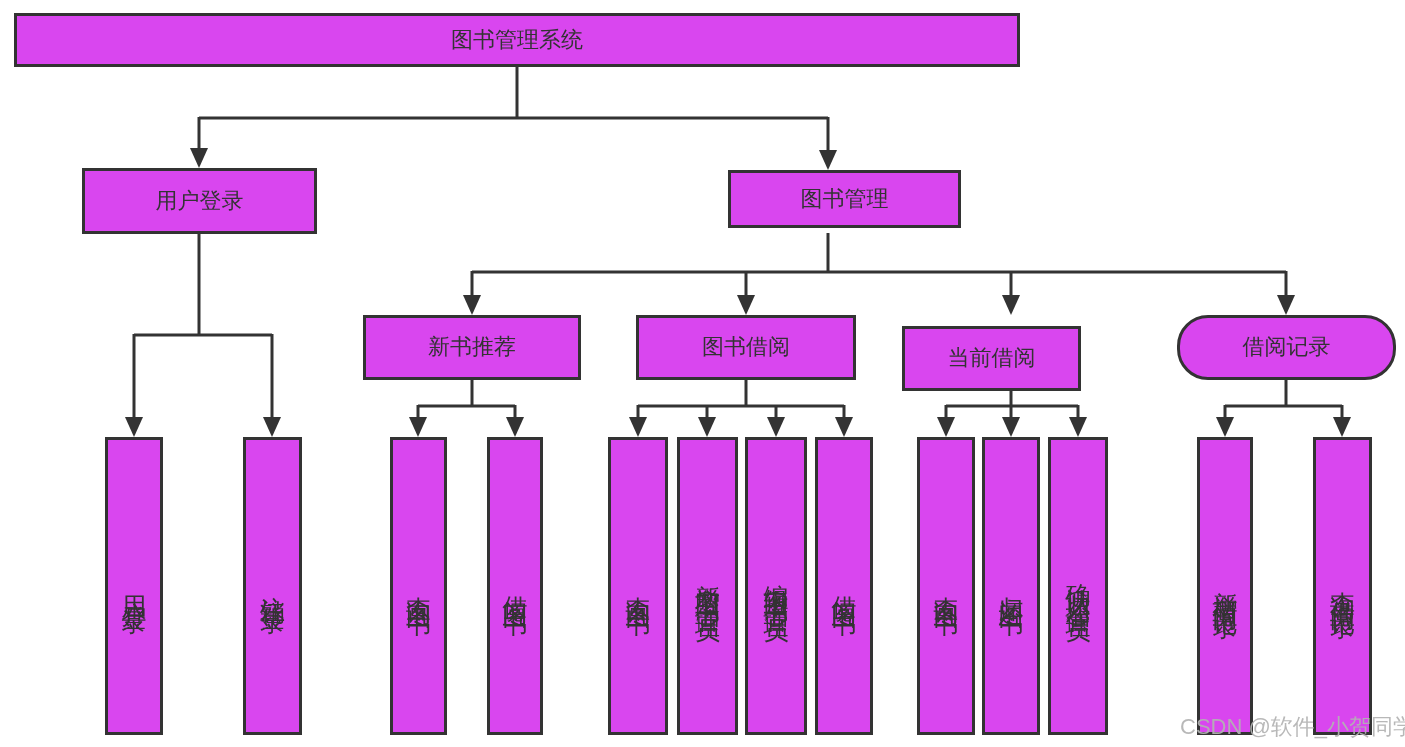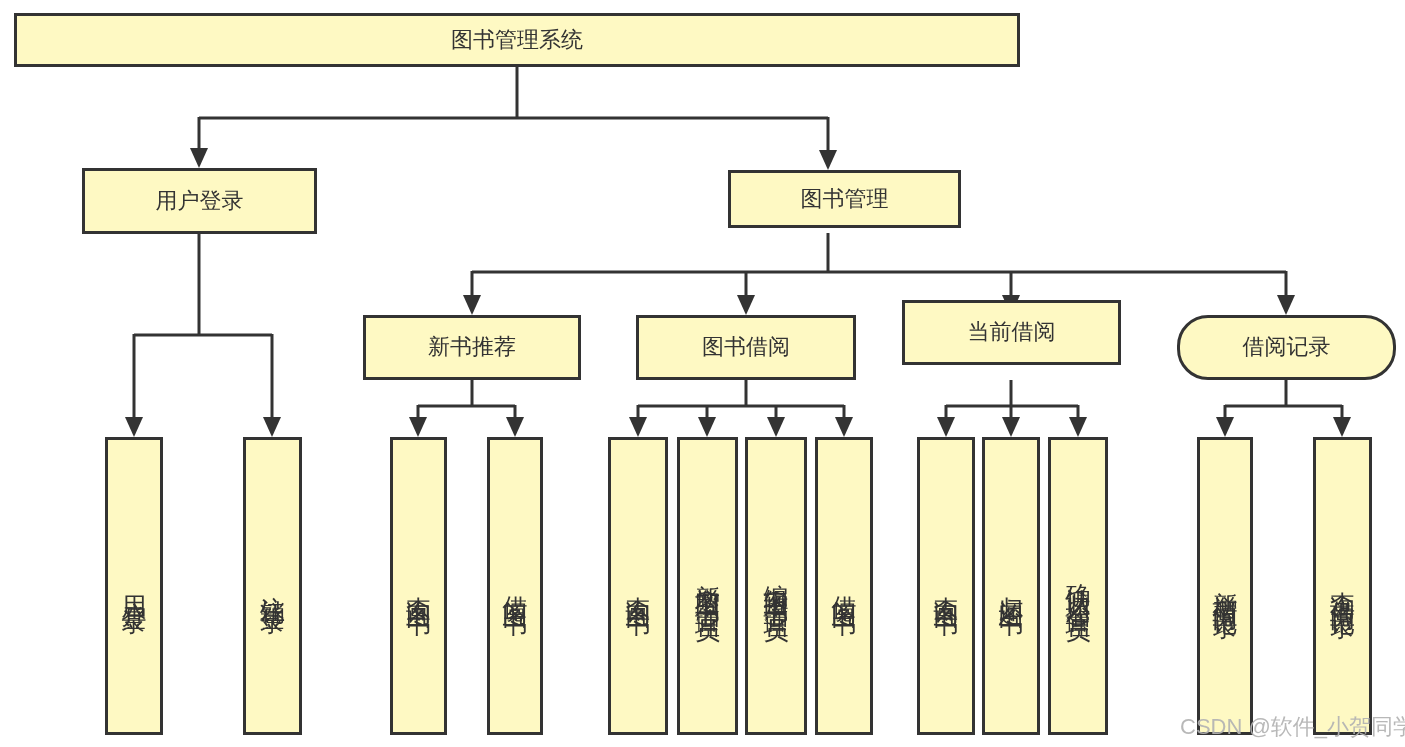--- a/index.html
+++ b/index.html
@@ -19,21 +19,21 @@
     position: absolute;
     left: 0; top: 0;
     width: 1405px;
     height: 747px;
     pointer-events: none;
   }
   .box {
     position: absolute;
     box-sizing: border-box;
     border: 3px solid #333333;
-    background: #fef9c3;
+    background: #d946ef;
     color: #333333;
     display: flex;
     align-items: center;
     justify-content: center;
     text-align: center;
     font-size: 22px;
     line-height: 1.2;
     white-space: nowrap;
   }
   .vbox {
@@ -124,21 +124,21 @@
     </g>
   </svg>
 
   <div class="box" style="left:14px; top:13px; width:1006px; height:54px;">图书管理系统</div>
 
   <div class="box" style="left:82px; top:168px; width:235px; height:66px;">用户登录</div>
   <div class="box" style="left:728px; top:170px; width:233px; height:58px;">图书管理</div>
 
   <div class="box" style="left:636px; top:315px; width:220px; height:65px;">图书借阅</div>
   <div class="box" style="left:363px; top:315px; width:218px; height:65px;">新书推荐</div>
-  <div class="box" style="left:902px; top:300px; width:219px; height:65px;">当前借阅</div>
+  <div class="box" style="left:902px; top:326px; width:179px; height:65px;">当前借阅</div>
   <div class="box" style="left:1177px; top:315px; width:219px; height:65px;border-radius:31px;">借阅记录</div>
 
   <div class="box vbox" style="left:105px; top:437px; width:58px; height:298px;">用户登录</div>
   <div class="box vbox" style="left:243px; top:437px; width:59px; height:298px;">注销登录</div>
 
   <div class="box vbox" style="left:390px; top:437px; width:57px; height:298px;">查询图书</div>
   <div class="box vbox" style="left:487px; top:437px; width:56px; height:298px;">借阅图书</div>
 
   <div class="box vbox" style="left:608px; top:437px; width:60px; height:298px;">查询图书</div>
   <div class="box vbox" style="left:677px; top:437px; width:61px; height:298px;">新增图书（管理员）</div>

